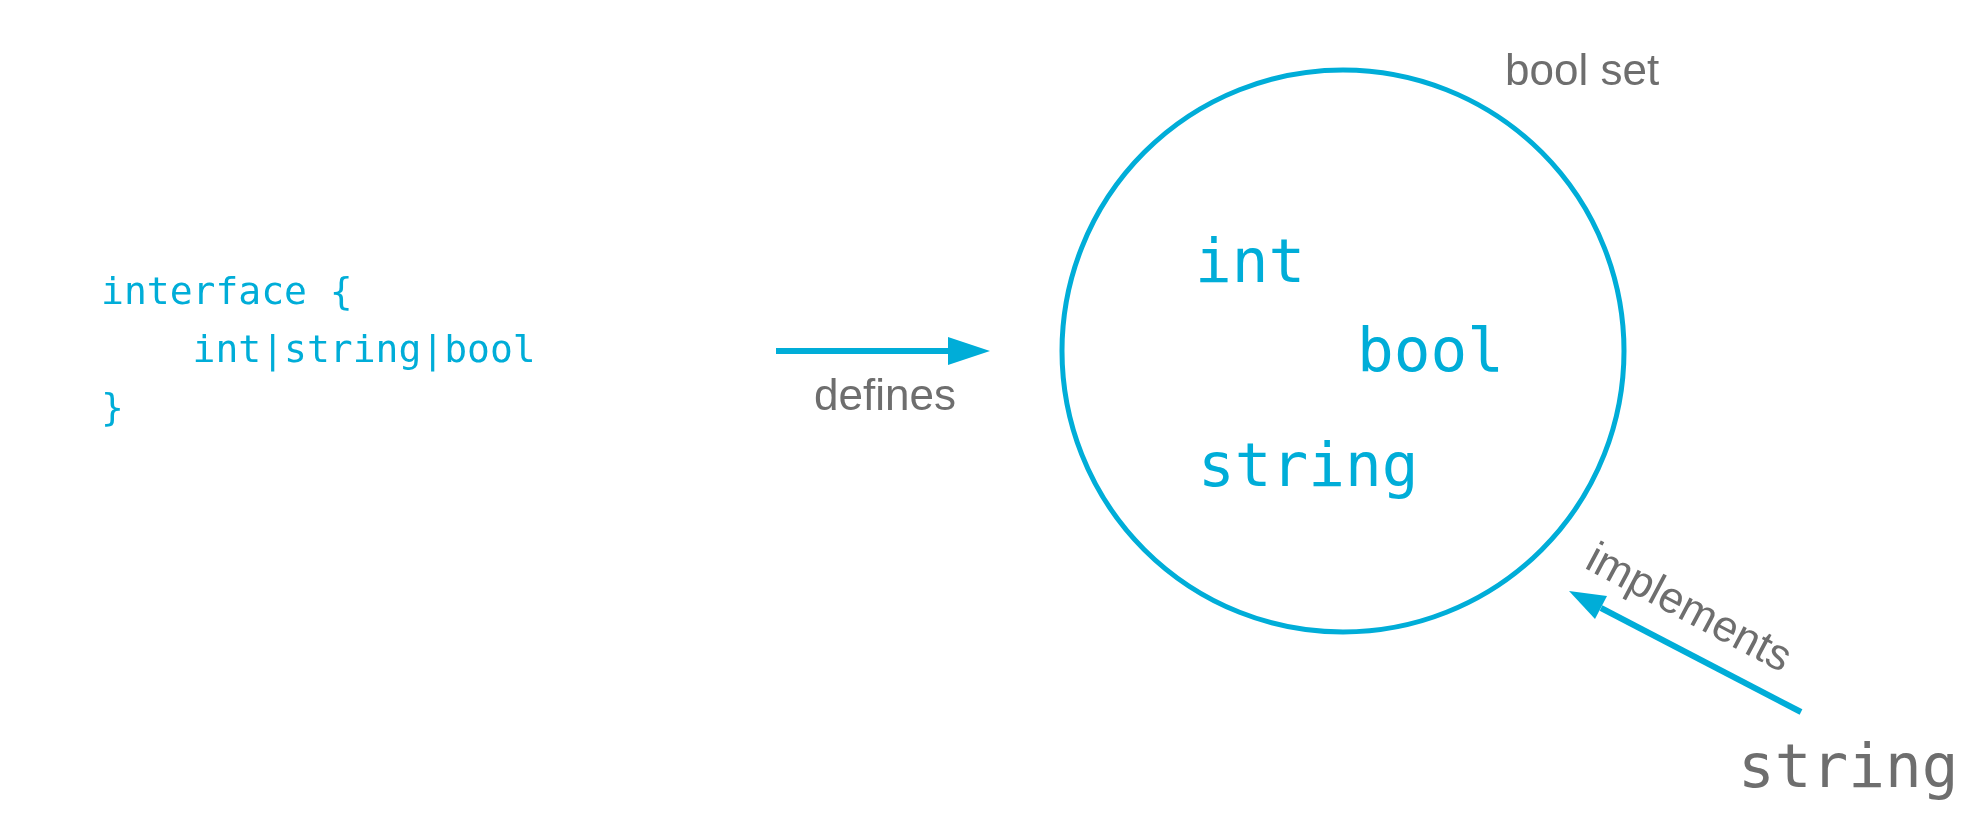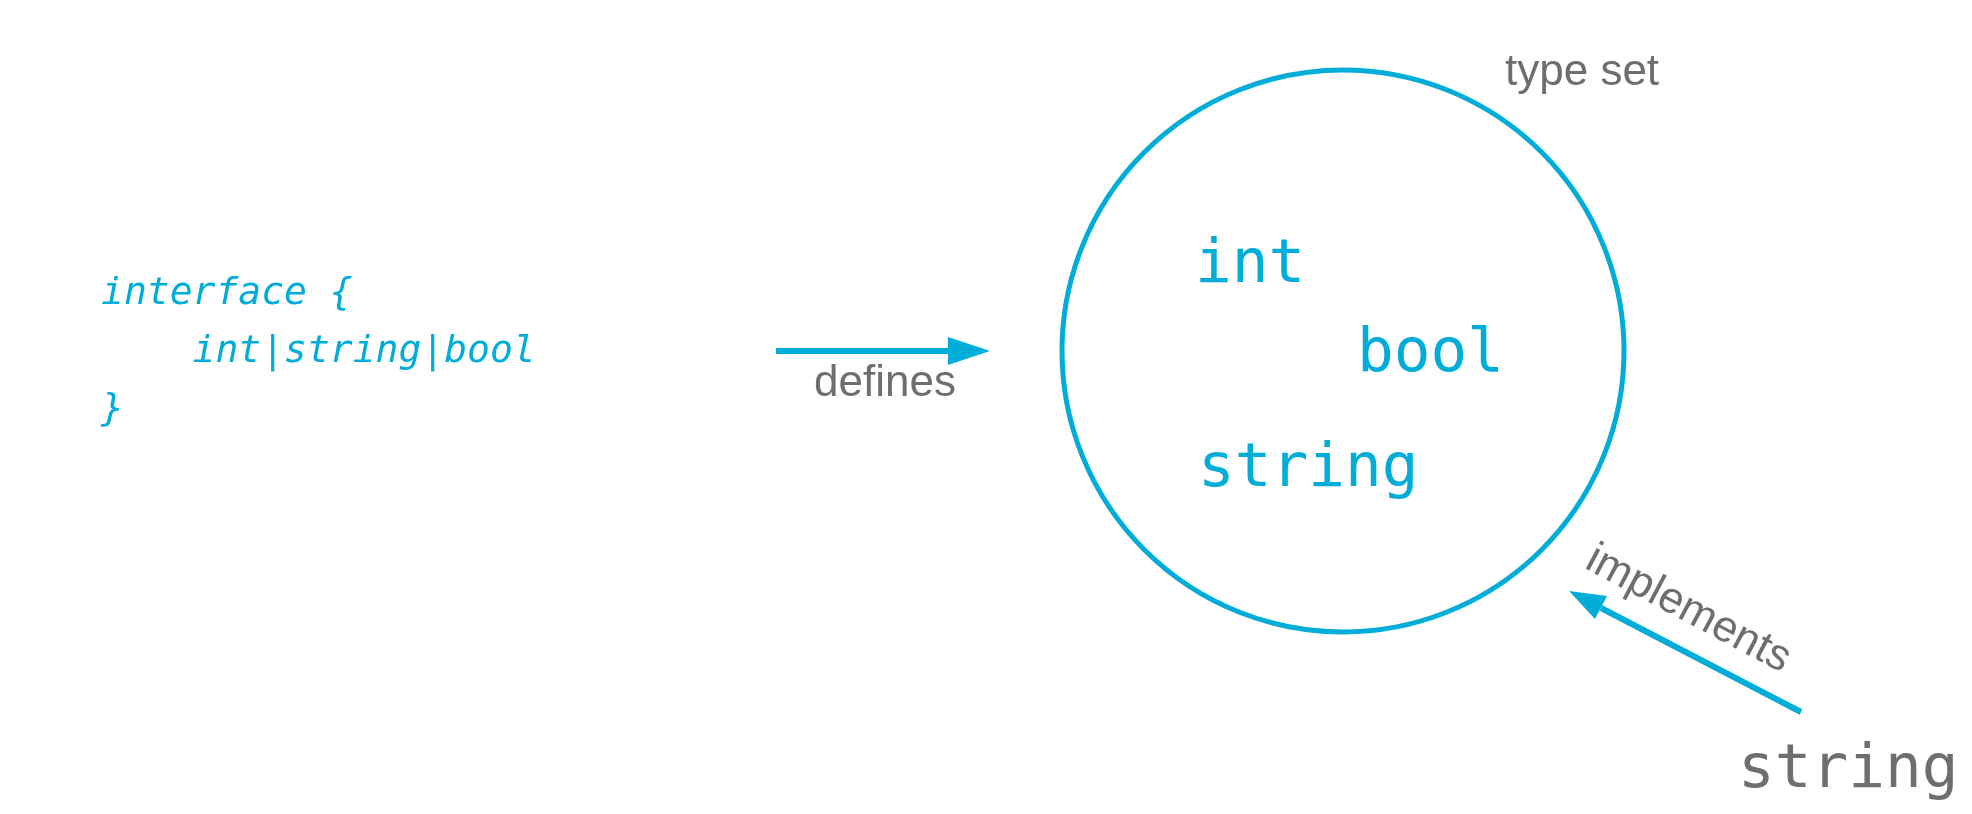--- a/index.html
+++ b/index.html
@@ -37,32 +37,31 @@
     stroke: none;
   }
   .code-block {
     position: absolute;
     left: 101px; top: 262px;
     font-family: "DejaVu Sans Mono", "Liberation Mono", monospace;
     font-size: 38px;
     line-height: 58px;
     color: var(--color-accent);
     white-space: pre;
-    font-style: italic;
   }
   .sans-label {
     position: absolute;
     font-family: "Liberation Sans", "DejaVu Sans", sans-serif;
     font-size: 44px;
     font-weight: 500;
     color: var(--color-label);
     white-space: nowrap;
   }
   .defines-label {
-    left: 765px; top: 356px;
+    left: 765px; top: 370px;
     width: 240px;
     text-align: center;
   }
   .type-set-label {
     left: 1505px; top: 45px;
   }
   .implements-label {
     left: 1602px; top: 532px;
     transform: rotate(28deg);
     transform-origin: 0 0;
@@ -96,21 +95,21 @@
     <polygon class="arrow-head" points="990,351 948,337 948,365"></polygon>
 
     <line class="arrow-line" x1="1801" y1="712" x2="1601" y2="608"></line>
     <polygon class="arrow-head" points="1569,591 1607,596 1595,619"></polygon>
   </svg>
 
   <pre class="code-block"><div>interface {</div><div>    int|string|bool</div><div>}</div></pre>
 
   <div class="sans-label defines-label">defines</div>
 
-  <div class="sans-label type-set-label">type set</div>
+  <div class="sans-label type-set-label">bool set</div>
 
   <div class="mono-label member-int">int</div>
 
   <div class="mono-label member-bool">bool</div>
 
   <div class="mono-label member-string">string</div>
 
   <div class="sans-label implements-label">implements</div>
 
   <div class="mono-label external-type-label">string</div>

